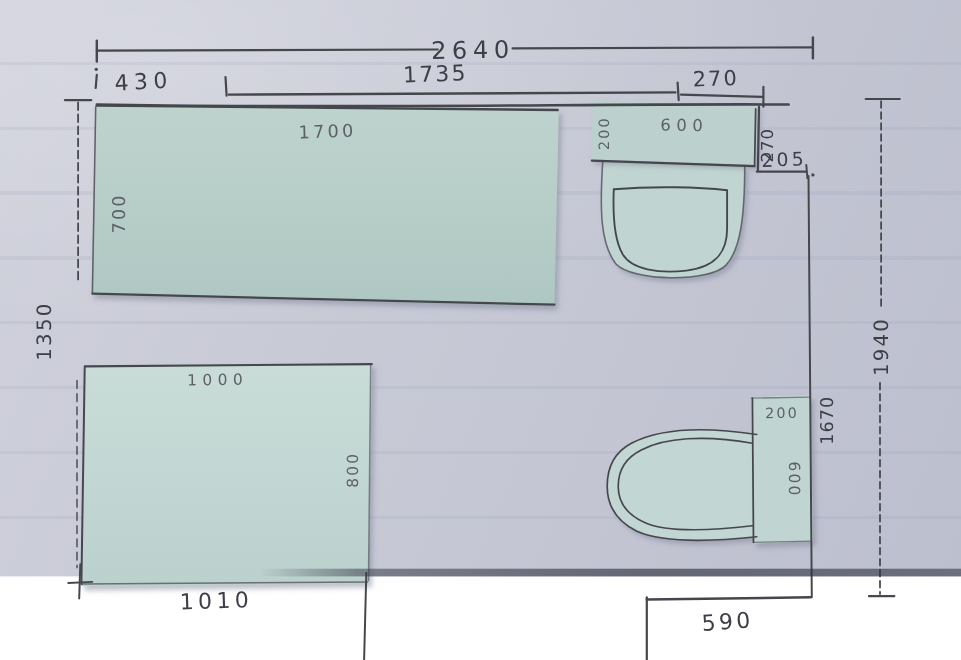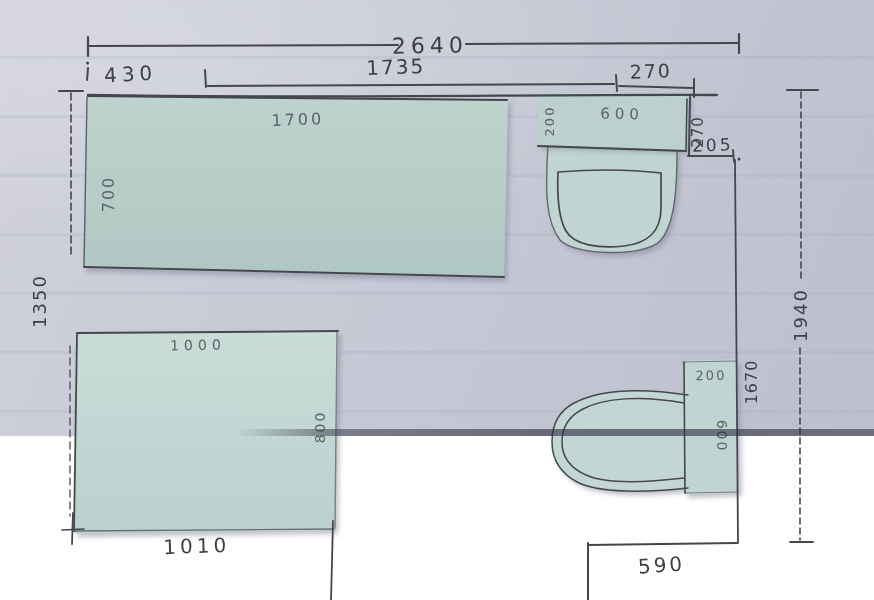--- a/index.html
+++ b/index.html
@@ -1,18 +1,18 @@
 <!DOCTYPE html>
 <html><head>
 <meta charset="utf-8">
 <style>
   html,body{margin:0;padding:0;}
   body{width:874px;height:600px;overflow:hidden;font-family:"DejaVu Sans",sans-serif;}
   .photo{
-    position:relative;width:874px;height:436px;
+    position:relative;width:874px;height:524px;
     background:
       radial-gradient(120% 90% at 18% 8%, rgba(255,255,255,.18) 0%, rgba(255,255,255,0) 55%),
       linear-gradient(112deg,#d0d1dc 0%,#c8cad6 38%,#c2c4d2 72%,#bcbfce 100%);
   }
   .ruled{
     position:absolute;inset:0;
     background:repeating-linear-gradient(180deg,
       rgba(0,0,0,0) 0px, rgba(0,0,0,0) 56px,
       rgba(138,146,174,.14) 56px, rgba(138,146,174,.14) 59px);
     pointer-events:none;

